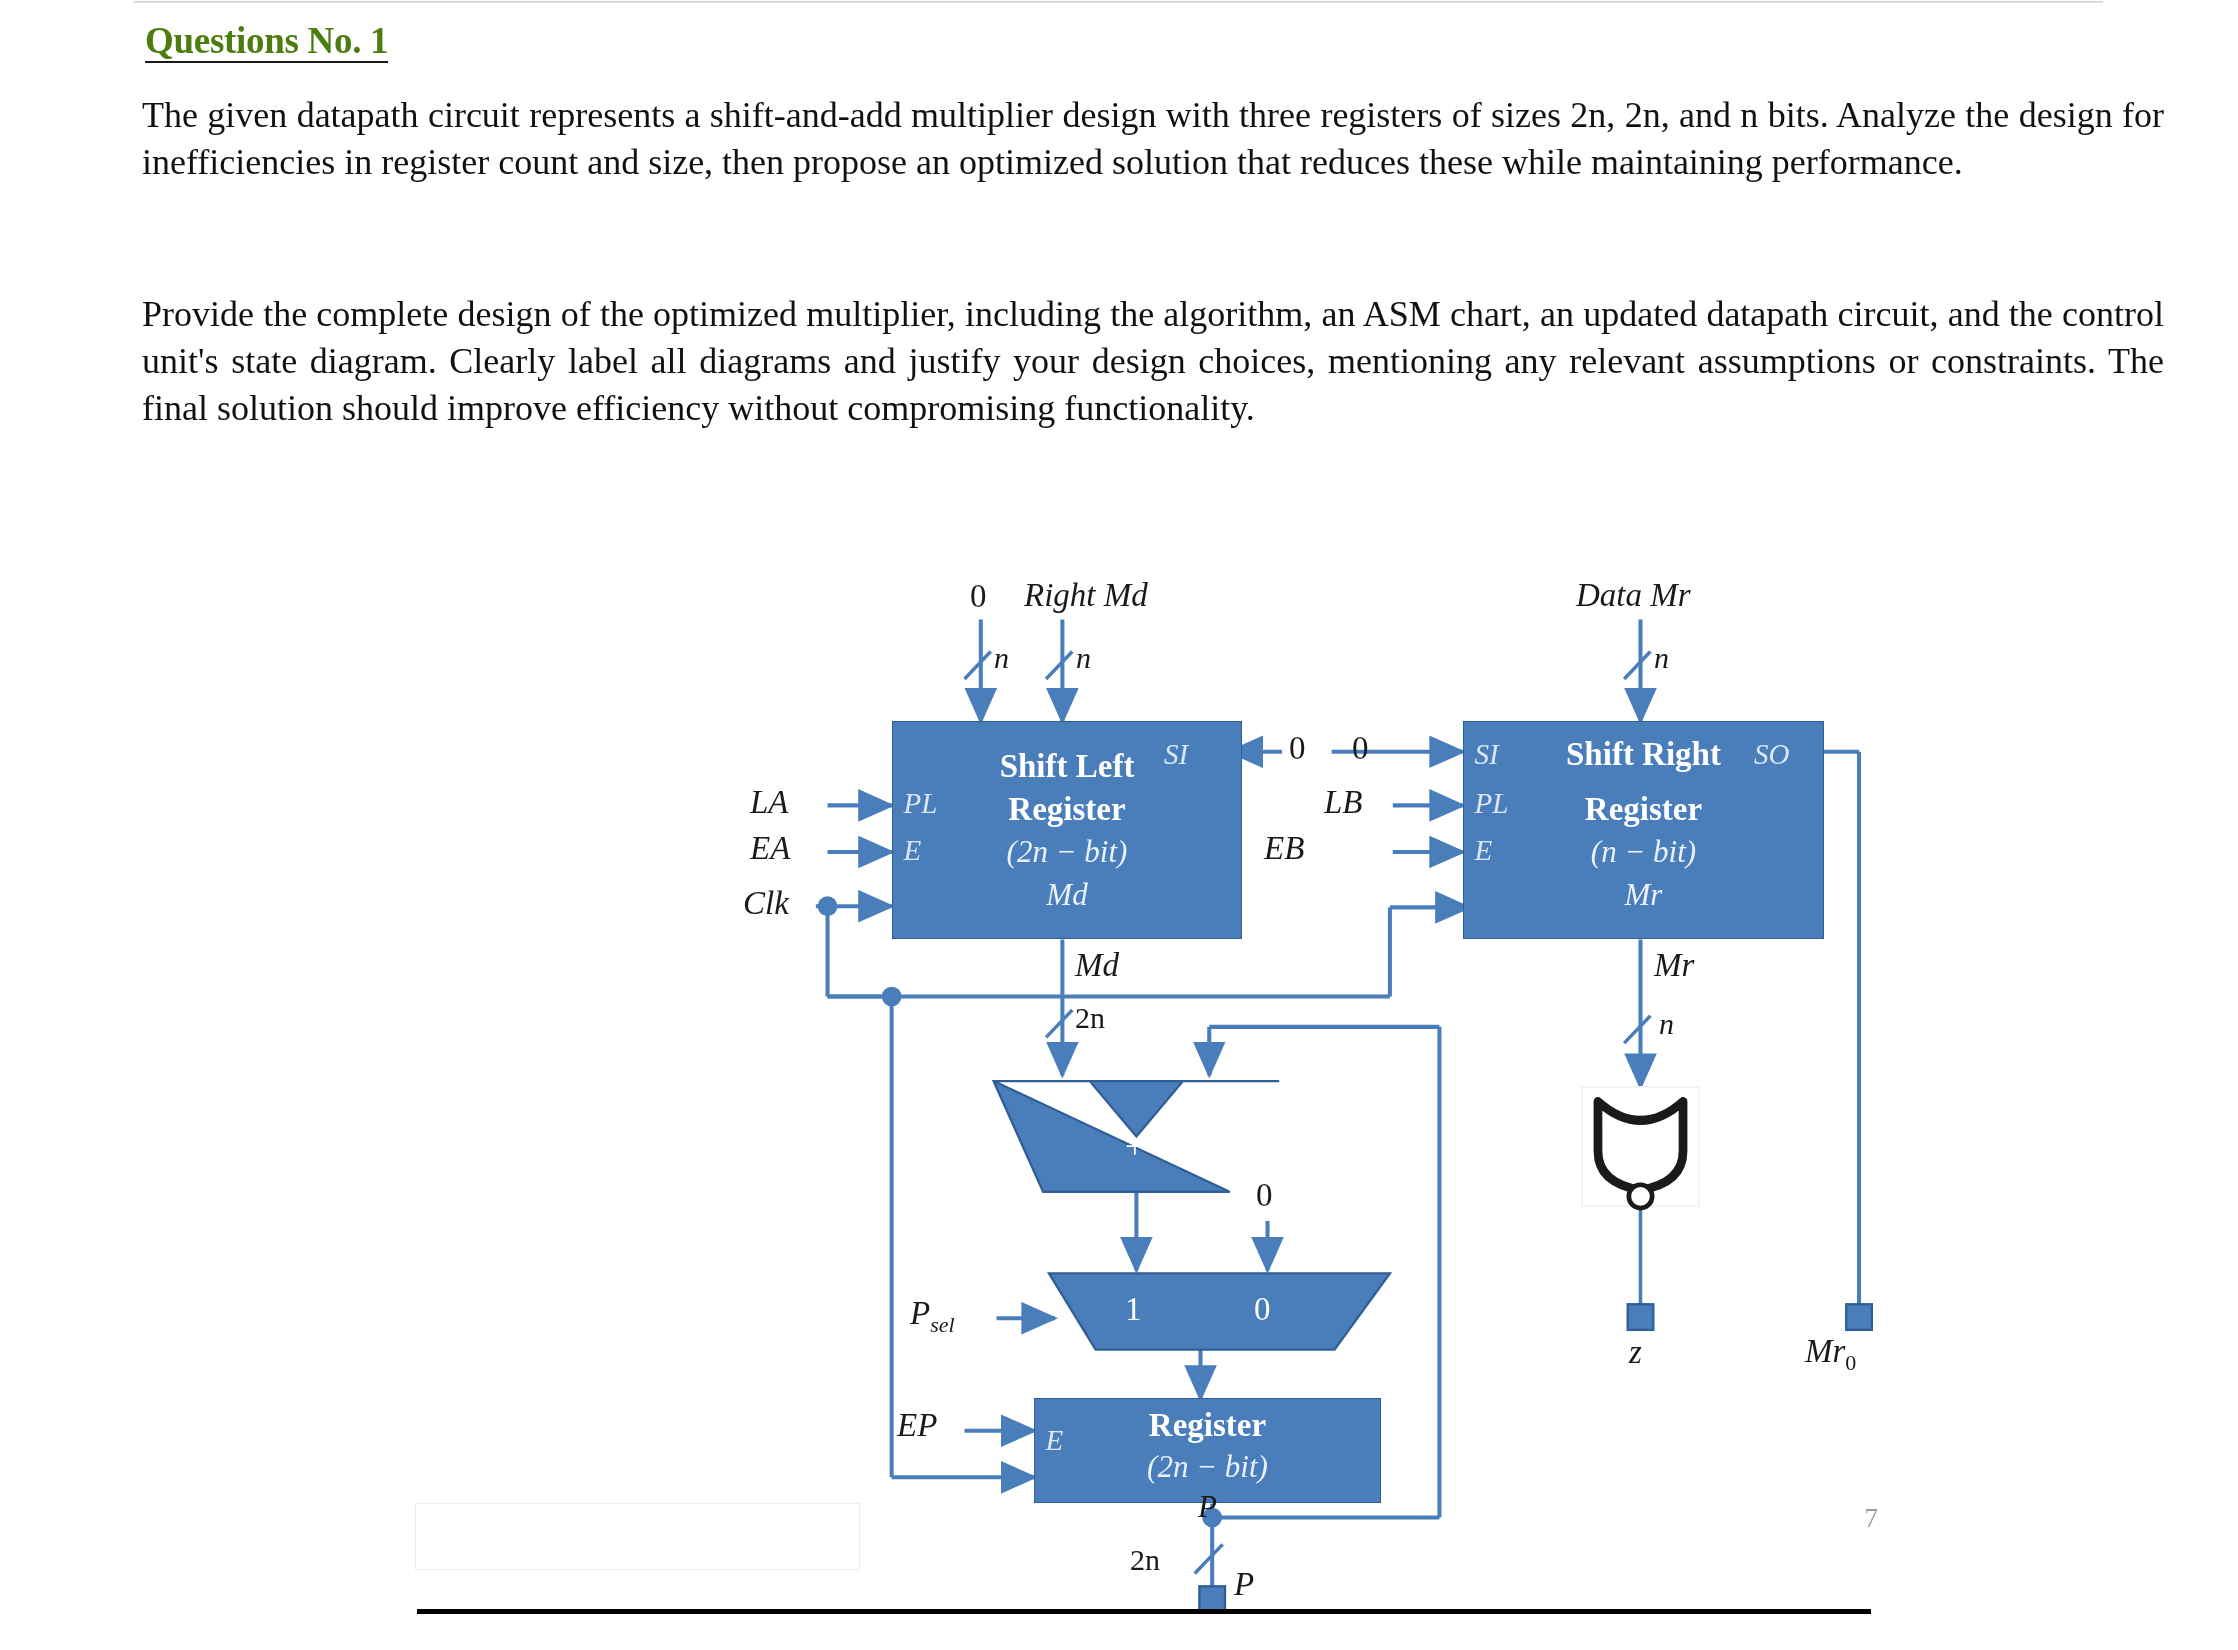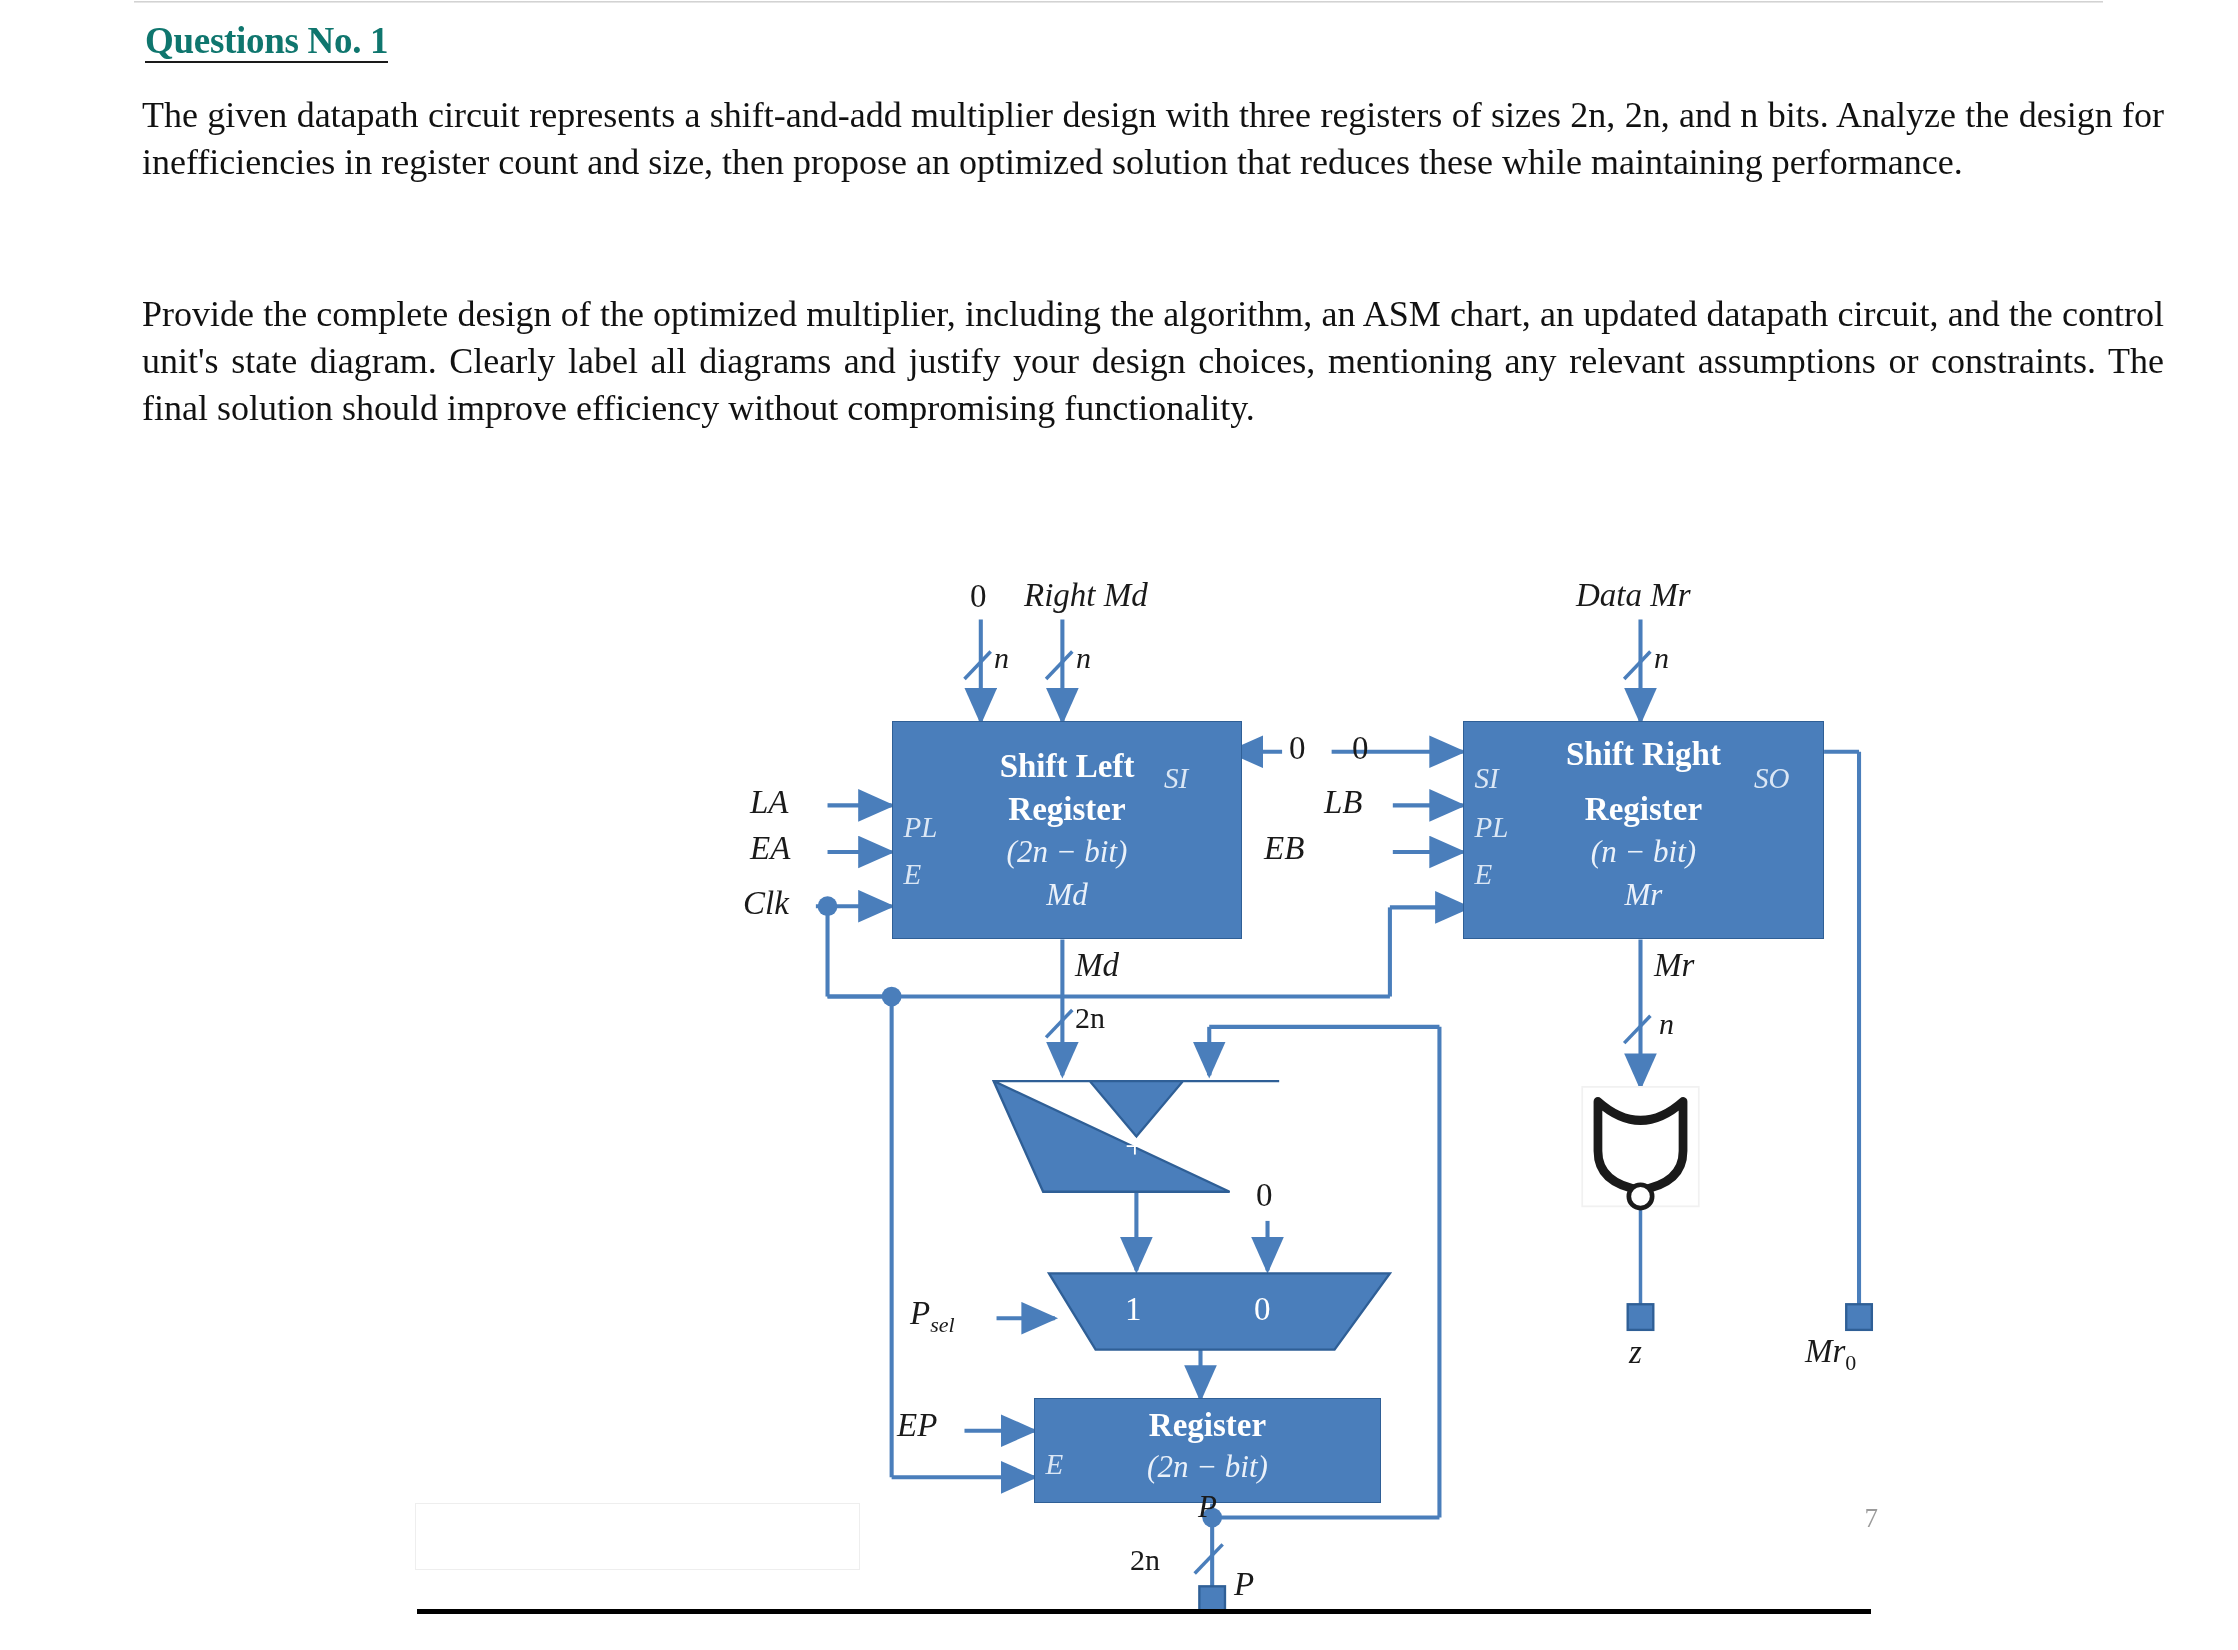--- a/index.html
+++ b/index.html
@@ -21,21 +21,21 @@
     left: 134px; top: 1.2px;
     width: 1969px; height: 2.3px;
     background: linear-gradient(to bottom, #c9c9c9, #efefef);
   }
   .q-title {
     position: absolute;
     left: 145px; top: 22px;
     font-family: "Liberation Serif", serif;
     font-weight: bold;
     font-size: 37px;
-    color: #0f766e;
+    color: #4d7c0f;
     letter-spacing: -0.3px;
     border-bottom: 2.9px solid #1a1a1a;
     padding-bottom: 2.3px;
     line-height: 1.0;
   }
   .para {
     position: absolute;
     left: 142px;
     width: 2022px;
     font-family: "Liberation Serif", serif;
@@ -74,21 +74,20 @@
     font-style: italic;
     color: #1a1a1a;
     white-space: nowrap;
   }
   .lbl-in {
     position: absolute;
     font-family: "Liberation Serif", serif;
     font-style: italic;
     color: #dbe7f5;
     white-space: nowrap;
-    margin-top: 24px;
   }
   .lbl-up {
     position: absolute;
     font-family: "Liberation Serif", serif;
     color: #1a1a1a;
     white-space: nowrap;
   }
   .pagenum {
     position: absolute;
     right: 361px; top: 1503px;

